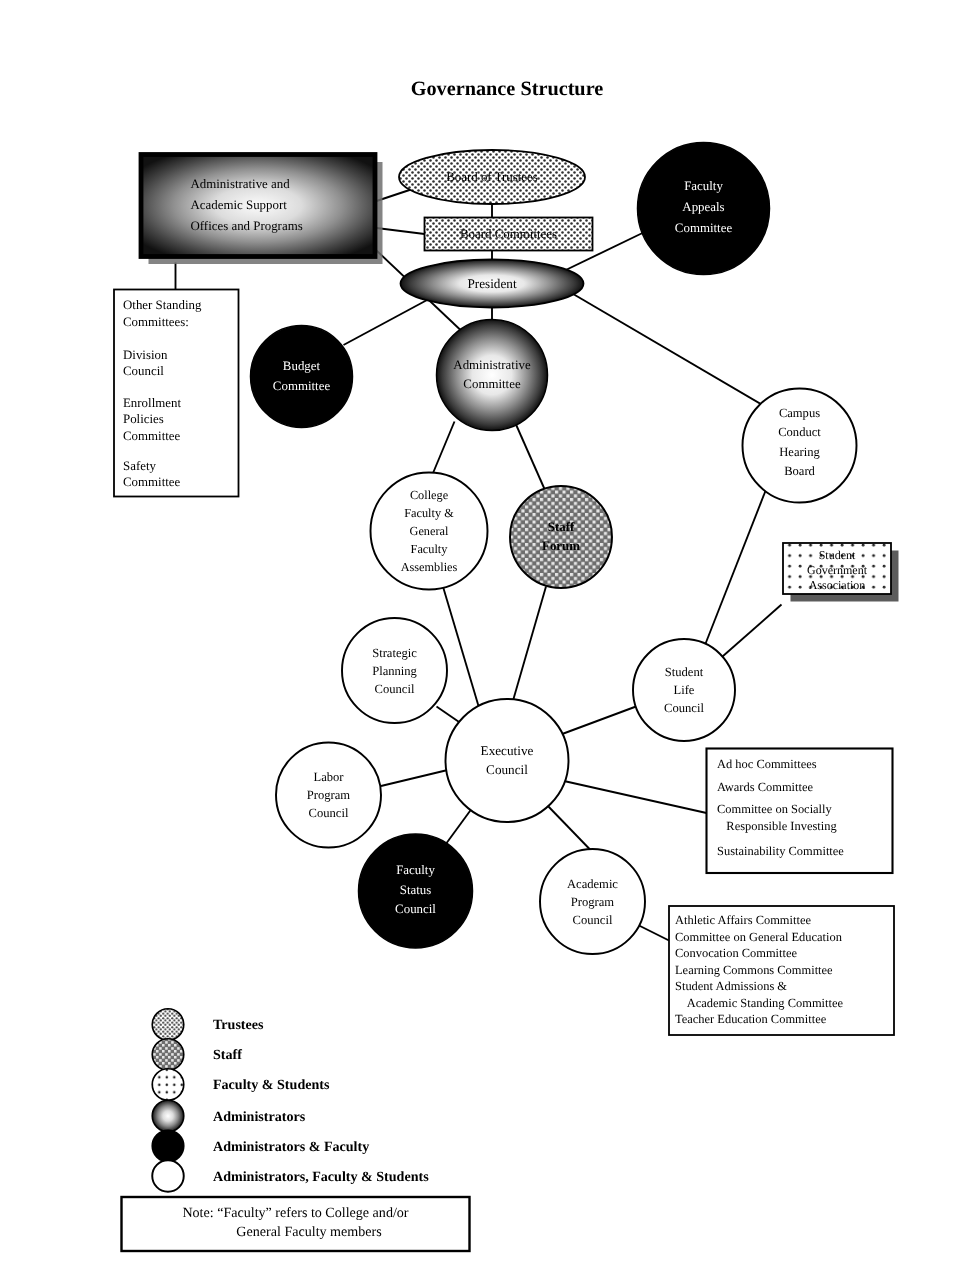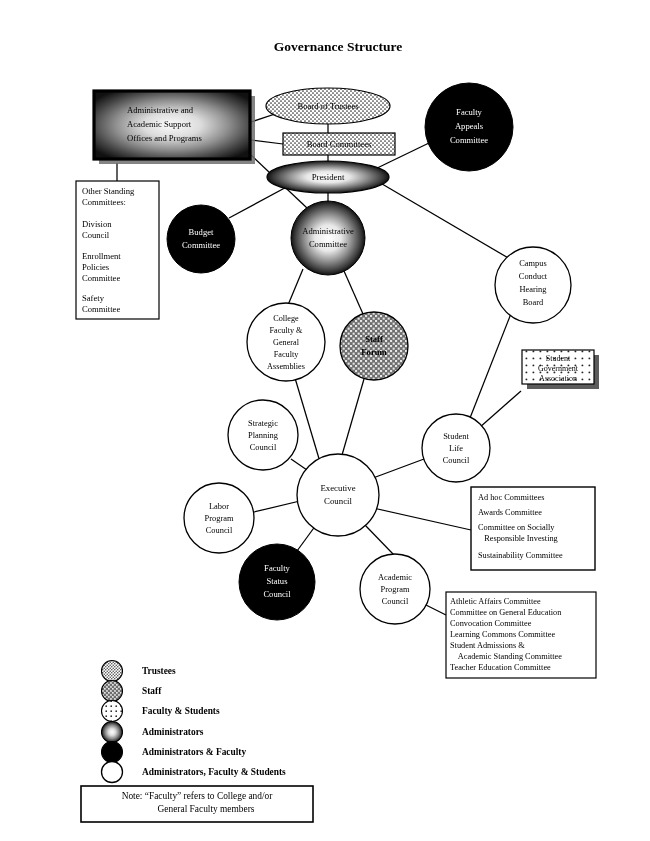--- a/index.html
+++ b/index.html
@@ -10,21 +10,21 @@
   body {
     width: 650px;
     height: 841px;
     position: relative;
     font-family: "Liberation Serif", serif;
     color: #000000;
     overflow: hidden;
   }
   #diagram-root {
     position: absolute;
-    left: 0; top: 0;
+    left: 0; top: 12px;
     width: 650px;
     height: 675px;
   }
   svg#canvas {
     position: absolute;
     left: 0; top: 0;
     width: 650px;
     height: 841px;
     display: block;
   }

